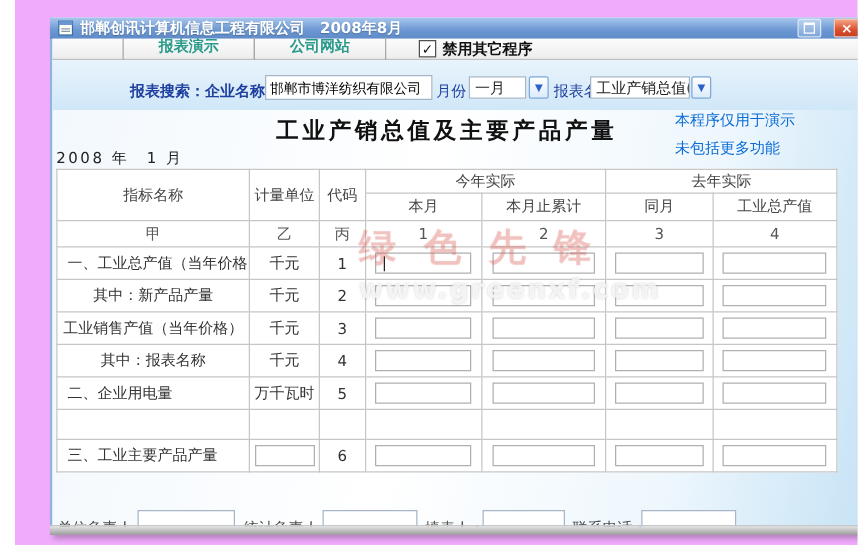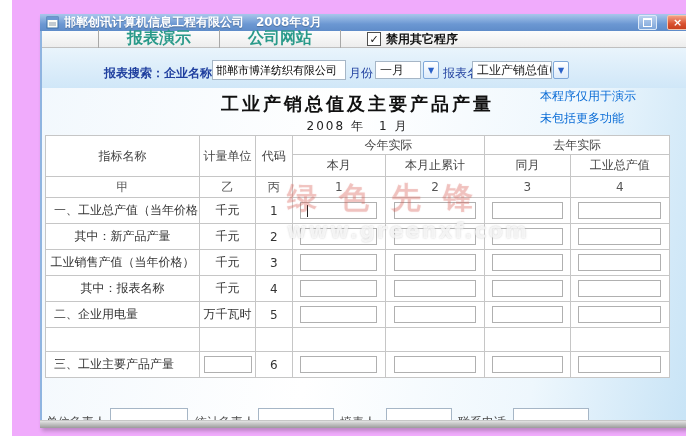--- a/index.html
+++ b/index.html
@@ -21,21 +21,21 @@
   .btn-max .glyph{width:7px;height:6px;border:1px solid #fff;border-top-width:2px;}
   .btn-close{width:19px;height:13px;border-radius:2px;background:linear-gradient(#f4a183,#d9502f 60%,#c8401f);
     border:1px solid #f2c4ae;color:#fff;font-weight:bold;font-size:11px;line-height:11px;
     display:flex;align-items:center;justify-content:center;cursor:default;}
   
   .toolbar{position:absolute;left:0;top:17px;width:650px;height:17px;
     background:linear-gradient(#fcfcfc,#ededed);border-bottom:1px solid #bfbfbf;
     display:flex;align-items:center;box-sizing:border-box;}
   .tb-btn{display:inline-block;height:18px;line-height:15px;padding:0 28px;
     border-left:1px solid #a8a8a8;border-right:1px solid #a8a8a8;margin-left:-1px;
-    color:#2a9a8a;font-weight:bold;font-size:16px;cursor:default;}
+    color:#2a9a8a;font-weight:bold;font-size:12px;cursor:default;}
   .tb-btn.first{margin-left:56px;}
   .tb-check{display:flex;align-items:center;margin-left:26px;}
   .checkbox{width:12px;height:12px;background:#fff;border:1px solid #4f4f4f;
     display:flex;align-items:center;justify-content:center;font-size:11px;line-height:11px;
     color:#111;margin-right:5px;cursor:default;}
   .cb-label{font-weight:bold;color:#111;}
   
   .content{position:absolute;left:0;top:34px;width:650px;height:374px;overflow:hidden;
     background:linear-gradient(100deg,#f2f8fd 0%,#ffffff 42%,#eef7fd 72%,#c3e1f5 96%,#ddeffa 100%);padding-left:48px;}
   .search-band{position:absolute;left:0;top:0;width:650px;height:40px;
@@ -49,21 +49,21 @@
     box-sizing:border-box;line-height:16px;padding:0 4px;font-size:12px;color:#222;overflow:hidden;white-space:nowrap;}
   .combo-arrow{position:absolute;top:13px;width:16px;height:18px;box-sizing:border-box;
     background:linear-gradient(#ffffff,#dcebfa);border:1px solid #7fa8d9;border-radius:2px;
     color:#2b62c9;font-size:8px;display:flex;align-items:center;justify-content:center;cursor:default;}
   .query-btn{position:absolute;left:532px;top:11px;width:76px;height:20px;border-radius:3px;
     background:linear-gradient(#ffa43d,#f07f00);border:1px solid #e07000;color:#fff;
     font-weight:bold;font-size:12px;display:flex;align-items:center;justify-content:center;gap:4px;cursor:default;}
   .query-btn .sep{opacity:.85;font-weight:normal;}
   .headline{position:absolute;left:3px;top:44px;width:625px;text-align:center;
     font-size:18px;font-weight:bold;color:#111;letter-spacing:3px;}
-  .date-line{position:absolute;left:3px;top:70px;width:625px;text-align:center;
+  .date-line{position:absolute;left:3px;top:70px;width:625px;
     font-size:12px;color:#222;letter-spacing:2px;}
   .note{position:absolute;left:498px;width:145px;color:#0a6cd6;font-size:12px;}
   .note1{top:40px;} .note2{top:62px;}
   
   table.report{position:absolute;left:3px;top:87px;width:625px;border-collapse:collapse;
     table-layout:fixed;background:#fff;}
   table.report th,table.report td{border:1px solid #c6c6c6;font-weight:normal;
     font-size:12px;color:#444;text-align:center;padding:0;overflow:hidden;white-space:nowrap;}
   table.report tr.h1 th{height:18px;}
   table.report tr.h2 th{height:21px;}

